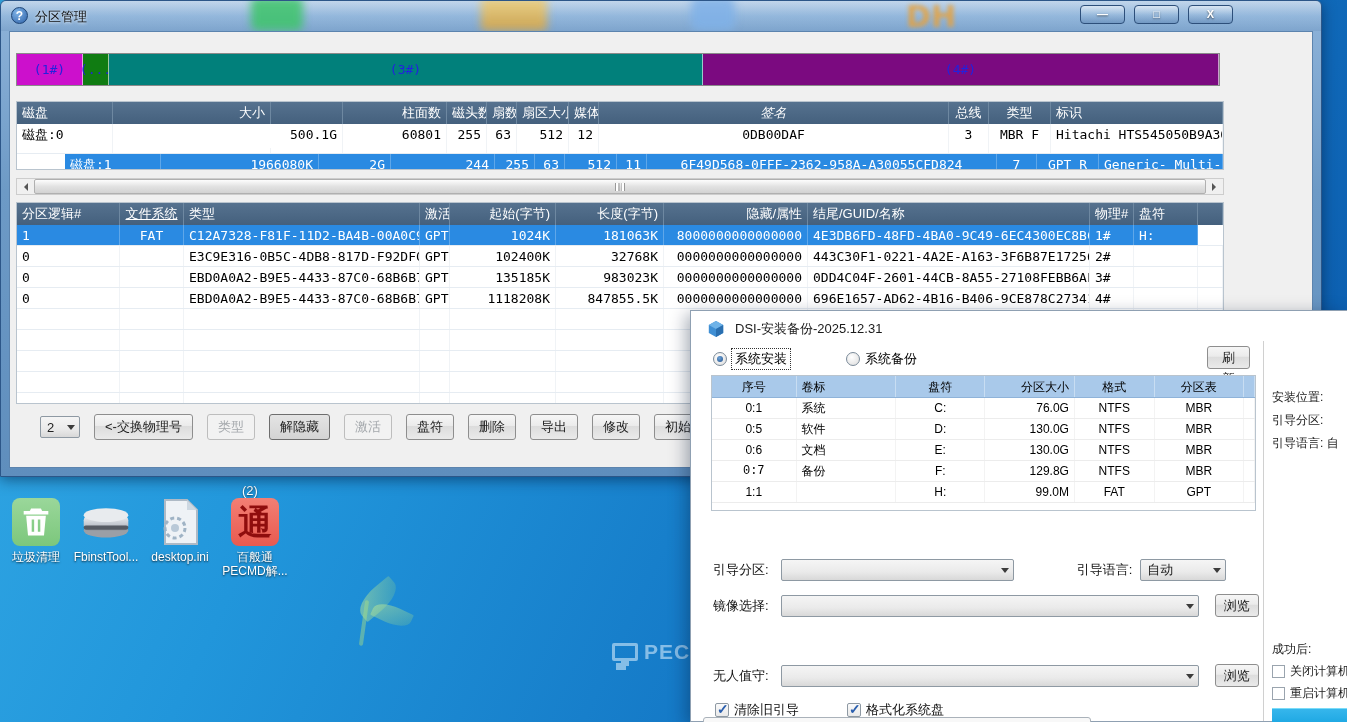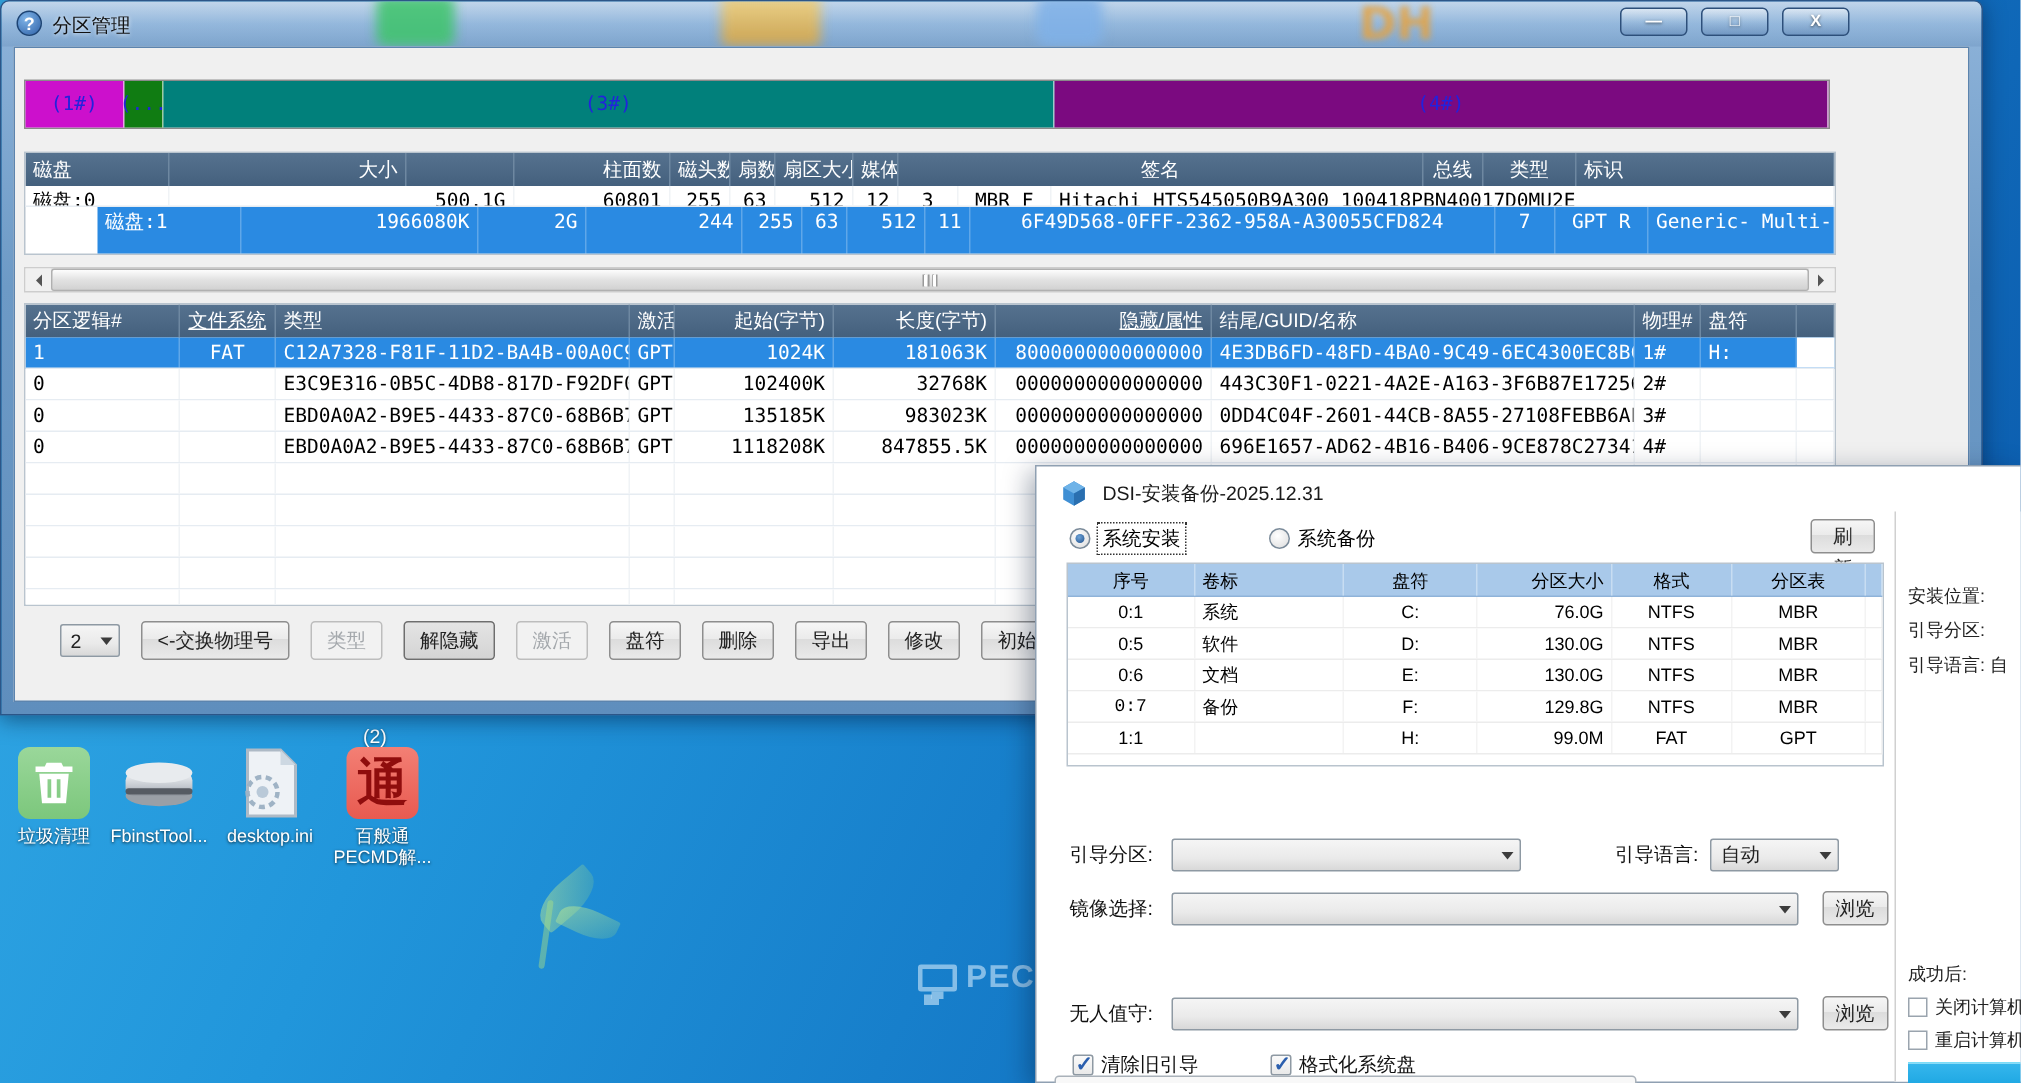--- a/index.html
+++ b/index.html
@@ -231,34 +231,35 @@
     <div class="wtable" id="disk-table" style="left:6px;top:69px;width:1208px;height:69px">
         <div class="t-head" style="height: 22px;">
           <div class="t-cell a-l" style="width: 96px; line-height: 22px;">磁盘</div>
           <div class="t-cell a-r" style="width: 158px; line-height: 22px;">大小</div>
           <div class="t-cell a-r" style="width: 72px; line-height: 22px;"></div>
           <div class="t-cell a-r" style="width: 104px; line-height: 22px;">柱面数</div>
           <div class="t-cell a-r" style="width: 40px; line-height: 22px;">磁头数</div>
           <div class="t-cell a-r" style="width: 30px; line-height: 22px;">扇数</div>
           <div class="t-cell a-r" style="width: 52px; line-height: 22px;">扇区大小</div>
           <div class="t-cell a-r" style="width: 30px; line-height: 22px;">媒体</div>
-          <div class="t-cell a-c" style="width: 350px; line-height: 22px;">签名</div>
+          <div class="t-cell a-c" style="width: 350px; line-height: 22px; font-style: italic;">签名</div>
           <div class="t-cell a-c" style="width: 40px; line-height: 22px;">总线</div>
           <div class="t-cell a-c" style="width: 62px; line-height: 22px;">类型</div>
           <div class="t-cell a-l" style="flex: 1 1 0%; line-height: 22px;">标识</div>
         </div>
-        <div class="t-row" style="height: 14px;">
+        <div class="t-row" style="height: 30px;">
           <div class="t-cell a-l" style="width: 96px; line-height: 22px;">磁盘:0</div>
           <div class="t-cell a-r" style="width: 158px; line-height: 22px; margin-top: 24px;">488386584K</div>
           <div class="t-cell a-r" style="width: 72px; line-height: 22px;">500.1G</div>
           <div class="t-cell a-r" style="width: 104px; line-height: 22px;">60801</div>
           <div class="t-cell a-r" style="width: 40px; line-height: 22px;">255</div>
           <div class="t-cell a-r" style="width: 30px; line-height: 22px;">63</div>
           <div class="t-cell a-r" style="width: 52px; line-height: 22px;">512</div>
           <div class="t-cell a-r" style="width: 30px; line-height: 22px;">12</div>
+          <div class="t-cell a-c" style="width: 350px; line-height: 22px;">0DB00DAF</div>
           <div class="t-cell a-c" style="width: 40px; line-height: 22px;">3</div>
           <div class="t-cell a-c" style="width: 62px; line-height: 22px;">MBR F</div>
           <div class="t-cell a-l" style="flex: 1 1 0%; line-height: 22px;">Hitachi HTS545050B9A300 100418PBN40017D0MU2E</div>
         </div>
         <div class="t-row sel" style="height: 36px; margin-left: 48px;">
           <div class="t-cell a-l" style="width: 96px; line-height: 22px;">磁盘:1</div>
           <div class="t-cell a-r" style="width: 158px; line-height: 22px;">1966080K</div>
           <div class="t-cell a-r" style="width: 72px; line-height: 22px;">2G</div>
           <div class="t-cell a-r" style="width: 104px; line-height: 22px;">244</div>
           <div class="t-cell a-r" style="width: 40px; line-height: 22px;">255</div>
@@ -281,21 +282,21 @@
     </div>
 
     <div class="wtable part" id="part-table" style="left:6px;top:170px;width:1208px;height:202px">
         <div class="t-head" style="height: 22px;">
           <div class="t-cell a-l" style="width: 103px; line-height: 22px;">分区逻辑#</div>
           <div class="t-cell a-c" style="width: 64px; line-height: 22px; text-decoration: underline;">文件系统</div>
           <div class="t-cell a-l" style="width: 236px; line-height: 22px;">类型</div>
           <div class="t-cell a-l" style="width: 30px; line-height: 22px;">激活</div>
           <div class="t-cell a-r" style="width: 106px; line-height: 22px;">起始(字节)</div>
           <div class="t-cell a-r" style="width: 108px; line-height: 22px;">长度(字节)</div>
-          <div class="t-cell a-r" style="width: 144px; line-height: 22px; text-decoration: underline;">隐藏/属性</div>
+          <div class="t-cell a-r" style="width: 144px; line-height: 22px;">隐藏/属性</div>
           <div class="t-cell a-l" style="width: 282px; line-height: 22px;">结尾/GUID/名称</div>
           <div class="t-cell a-l" style="width: 44px; line-height: 22px;">物理#</div>
           <div class="t-cell a-l" style="width: 64px; line-height: 22px;">盘符</div>
           <div class="t-cell a-l" style="flex: 1 1 0%; line-height: 22px;"></div>
         </div>
         <div class="t-row sel" style="height: 21px;">
           <div class="t-cell a-l" style="width: 103px; line-height: 21px;">1</div>
           <div class="t-cell a-c" style="width: 64px; line-height: 21px;">FAT</div>
           <div class="t-cell a-l" style="width: 236px; line-height: 21px;">C12A7328-F81F-11D2-BA4B-00A0C93EC93B</div>
           <div class="t-cell a-l" style="width: 30px; line-height: 21px;">GPT</div>

